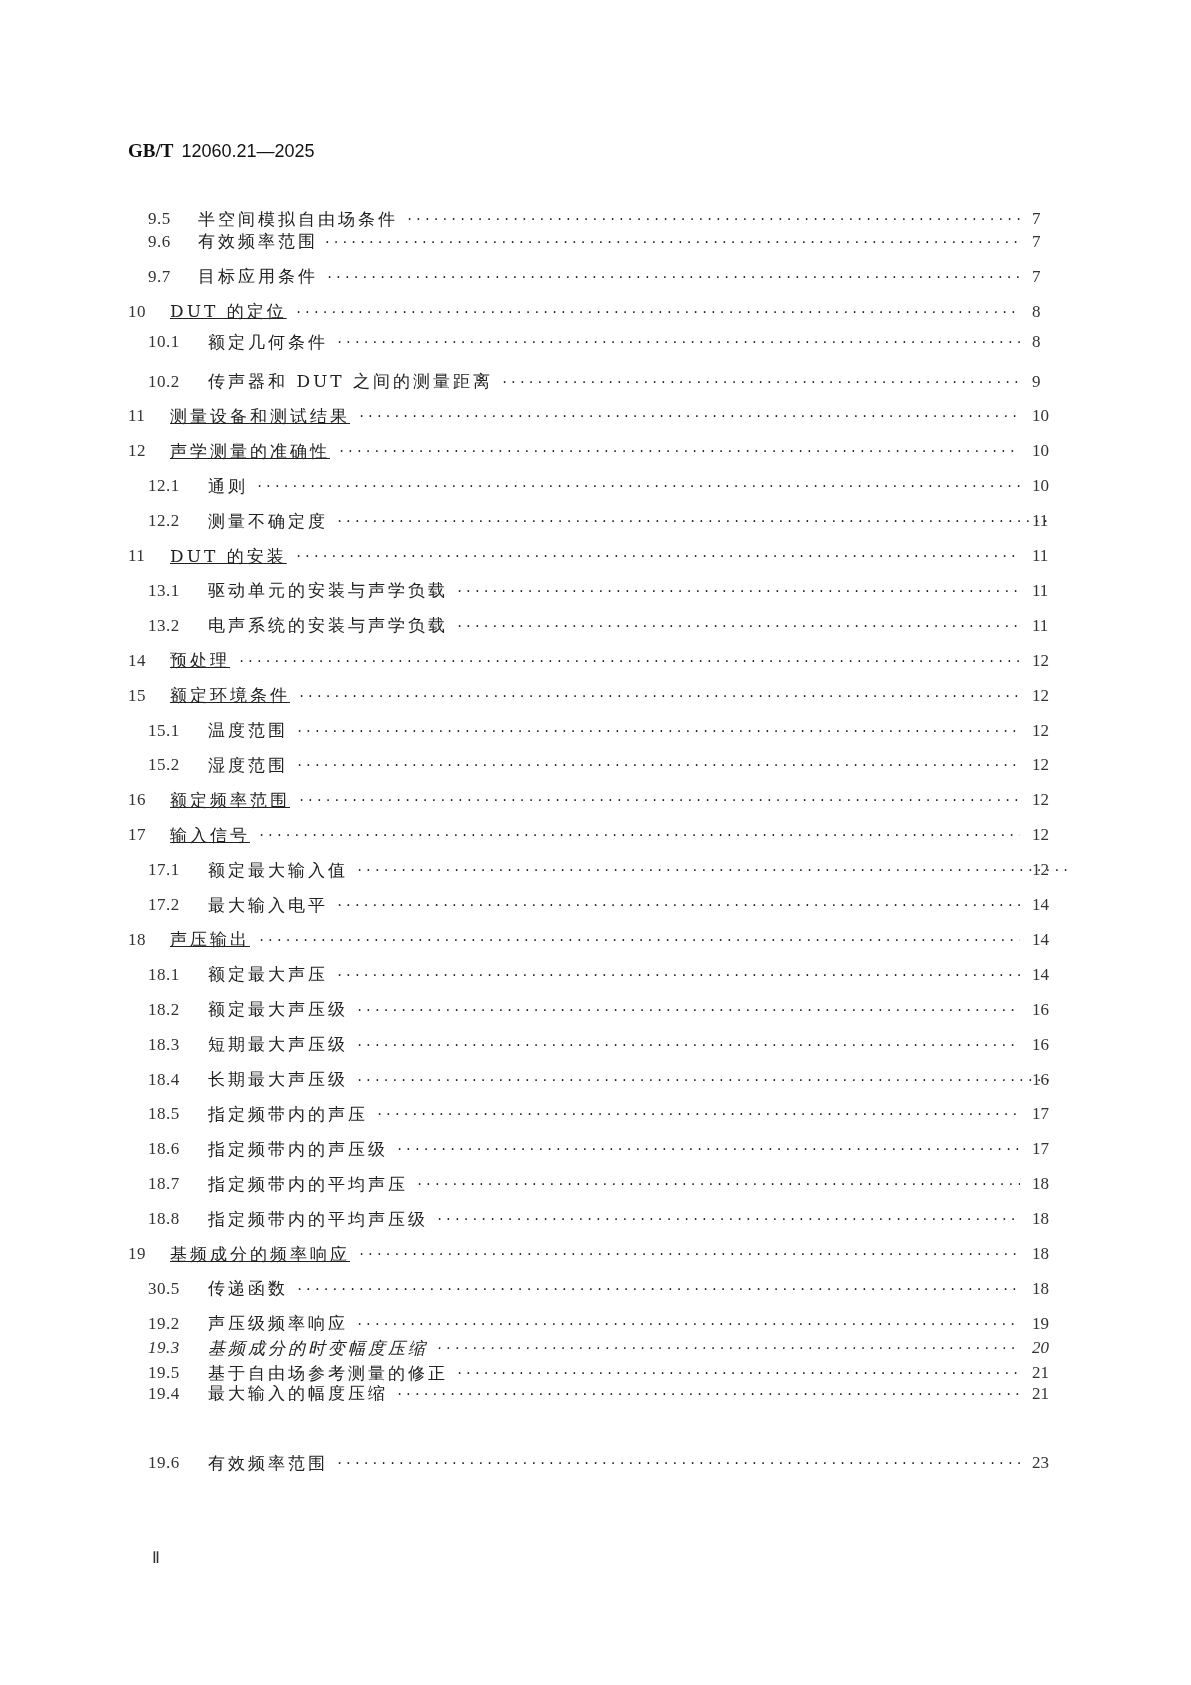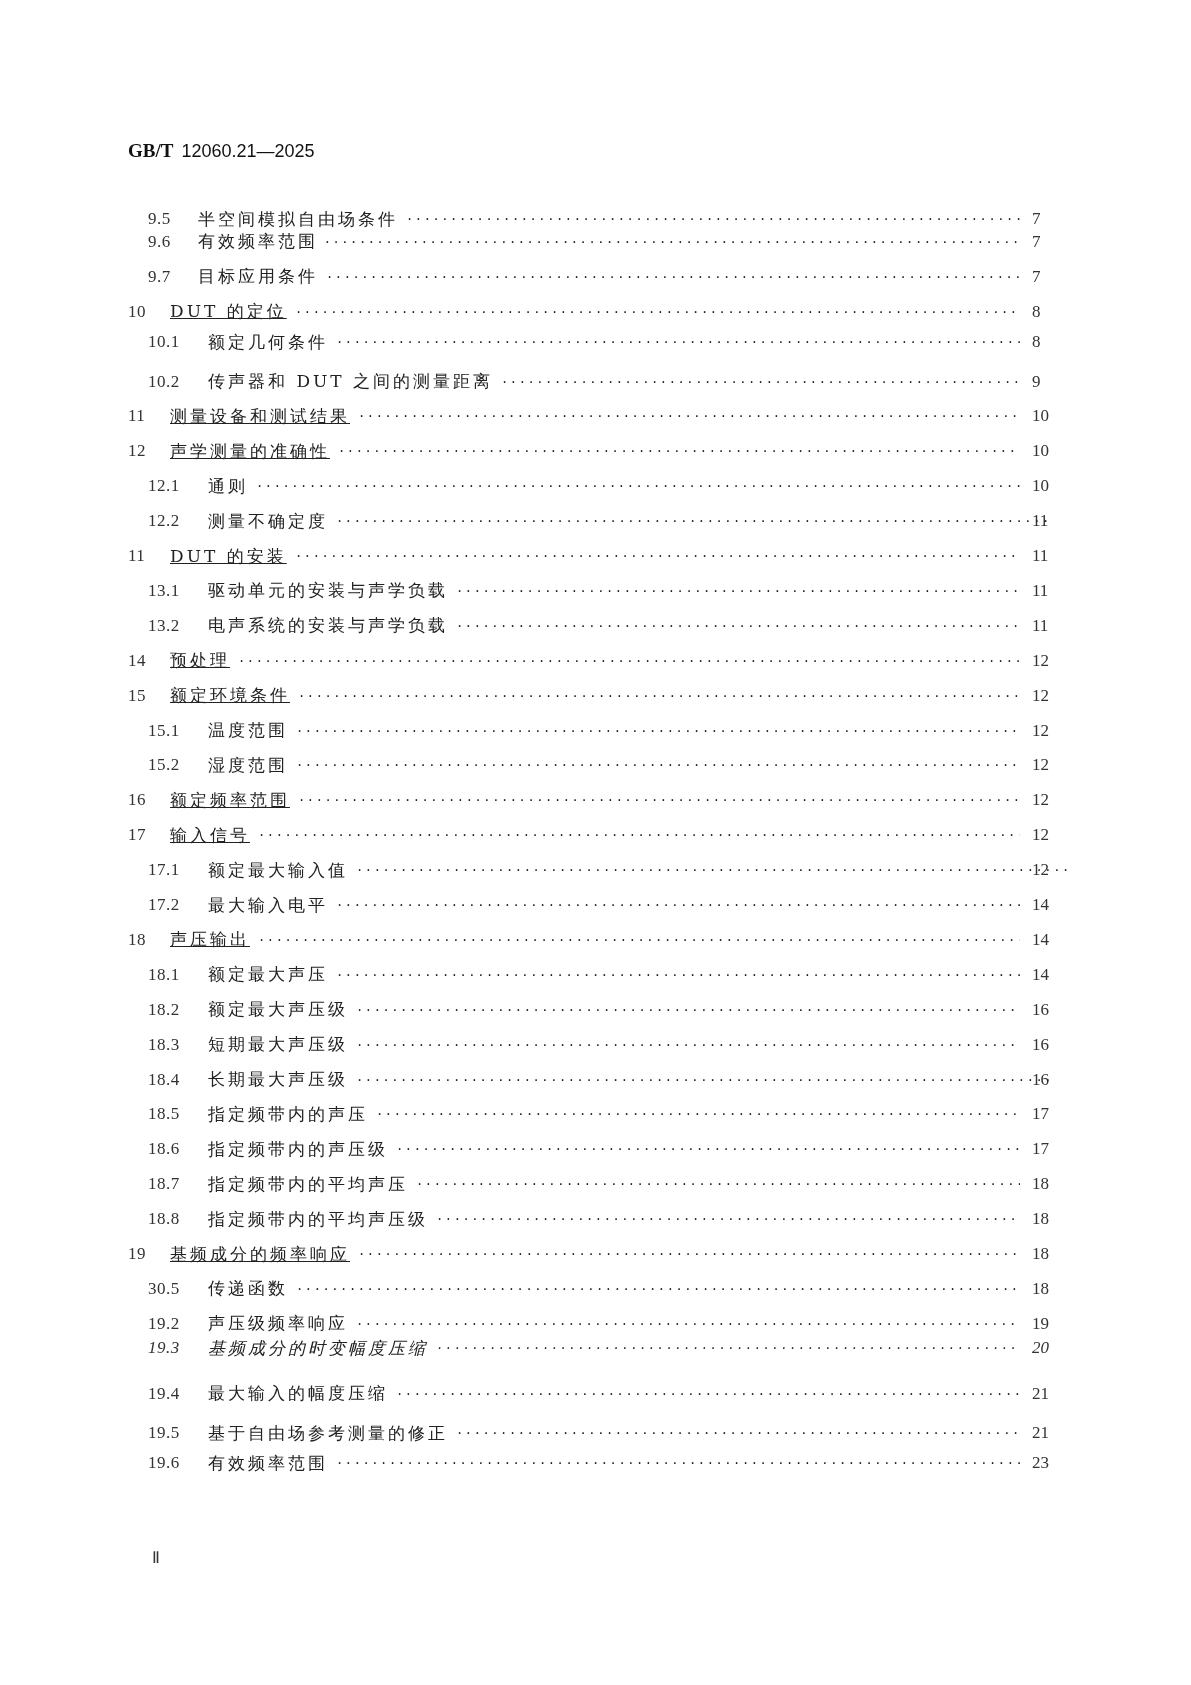--- a/index.html
+++ b/index.html
@@ -233,21 +233,21 @@
       <span class="leader" style="left: 436px; right: 171px;">······································································································</span>
       <span class="title">基频成分的时变幅度压缩</span>
       <span class="page">20</span>
     </div>
     <div class="row lvl2" style="top: 1186.6px;">
       <span class="no">19.4</span>
       <span class="leader" style="left: 396px; right: 171px;">······································································································</span>
       <span class="title">最大输入的幅度压缩</span>
       <span class="page">21</span>
     </div>
-    <div class="row lvl2" style="top: 1226px; text-decoration: underline;">
+    <div class="row lvl2" style="top: 1166px; text-decoration: underline;">
       <span class="no">19.5</span>
       <span class="leader" style="left: 456px; right: 171px;">······································································································</span>
       <span class="title">基于自由场参考测量的修正</span>
       <span class="page">21</span>
     </div>
     <div class="row lvl2" style="top: 1256.4px;">
       <span class="no">19.6</span>
       <span class="leader" style="left: 336px; right: 171px;">······································································································</span>
       <span class="title">有效频率范围</span>
       <span class="page">23</span>

